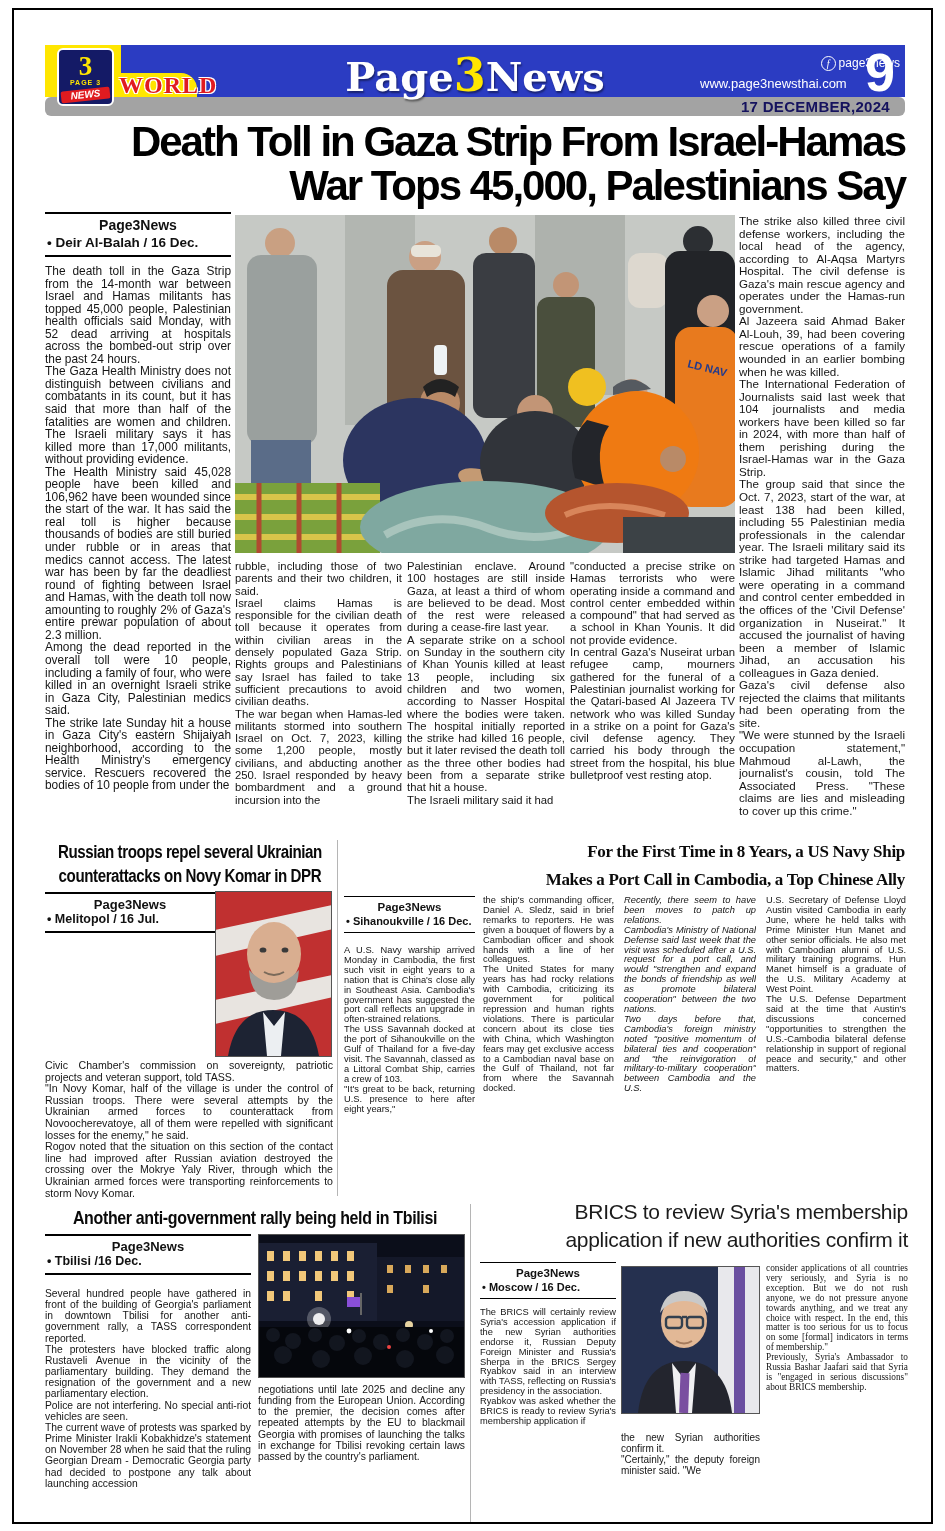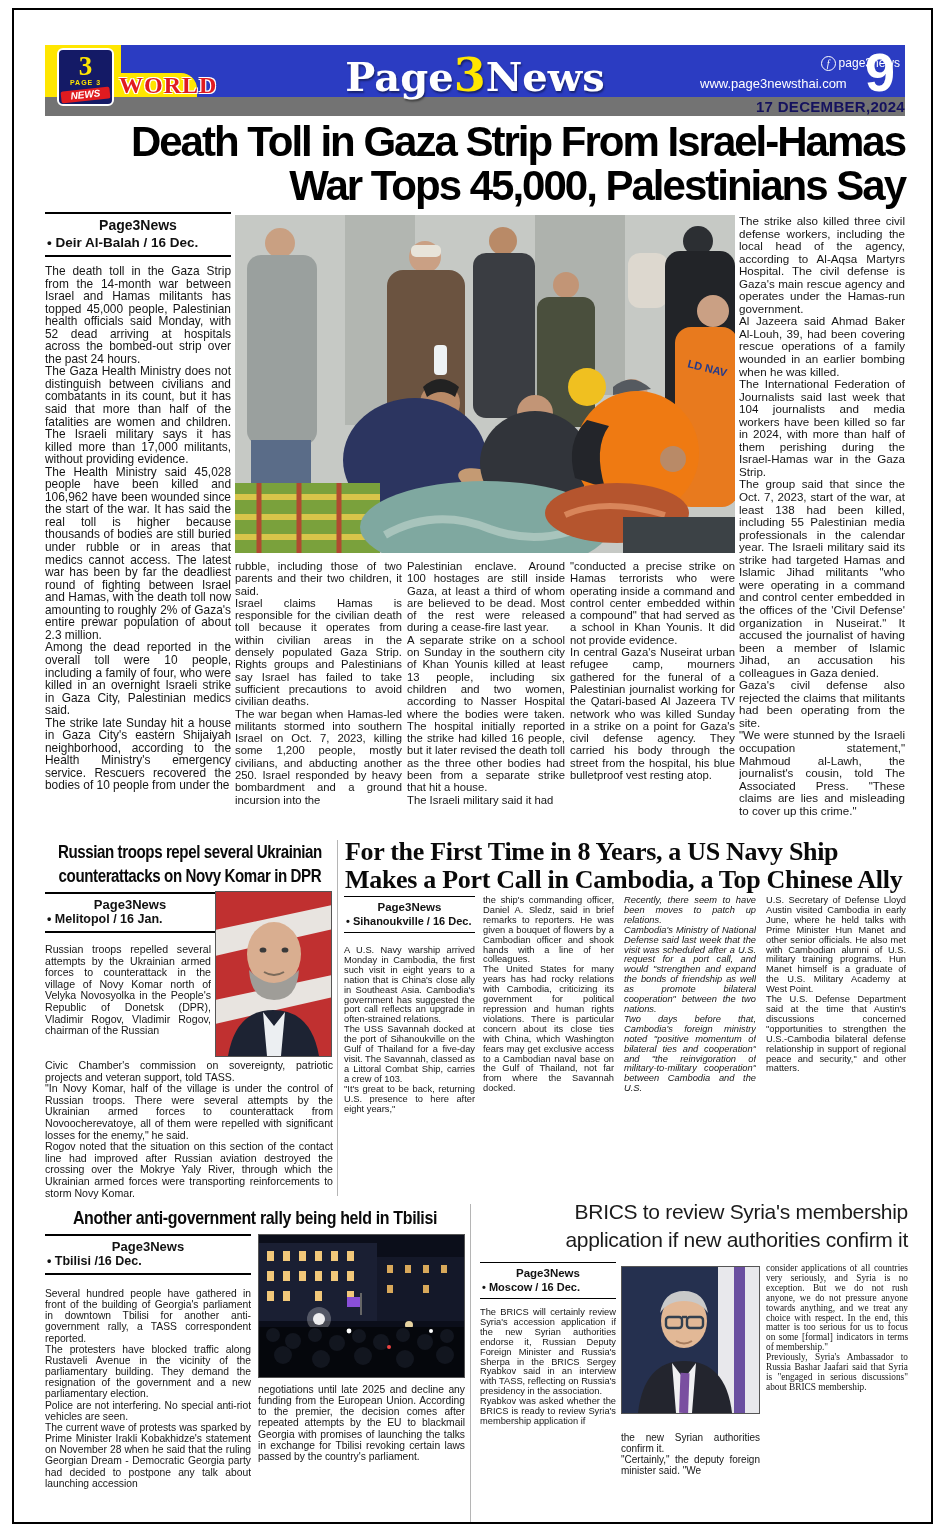--- a/index.html
+++ b/index.html
@@ -14,25 +14,25 @@
   .logo-page{color:#ffe600;font-size:7px;font-weight:bold;letter-spacing:1px;line-height:8px;}
   .logo-news{background:#e01b20;color:#fff;font-style:italic;font-weight:bold;font-size:10px;line-height:12px;transform:rotate(-6deg);margin:2px 2px 0 2px;border-radius:2px;}
   .world{font-family:"Liberation Serif",serif;font-weight:bold;font-size:24px;color:#e01b20;letter-spacing:1px;
          text-shadow:-1px -1px 0 #fff,1px -1px 0 #fff,-1px 1px 0 #fff,1px 1px 0 #fff;}
   .masthead{font-family:"DejaVu Serif",serif;font-weight:bold;font-size:40px;color:#fff;text-align:center;text-shadow:1px 2px 2px rgba(0,0,0,.45);}
   .masthead .y3{color:#ffe600;font-size:46px;}
   .fb-row{color:#fff;font-size:12px;text-align:right;}
   .fb-ic{display:inline-block;width:13px;height:13px;border:1.5px solid #fff;border-radius:50%;font-family:"Liberation Serif",serif;font-style:italic;font-size:10px;line-height:13px;text-align:center;vertical-align:middle;margin-right:3px;}
   .website{color:#fff;font-size:13px;font-weight:normal;text-align:left;}
   .page-num{color:#fff;font-weight:bold;font-size:54px;line-height:50px;text-align:center;}
-  .date-strip{background:#737373;color:#15125e;font-weight:bold;font-size:15px;text-align:right;line-height:19px;letter-spacing:.3px;box-sizing:border-box;padding-right:0;}
+  .date-strip{background:#a3a3a3;color:#15125e;font-weight:bold;font-size:15px;text-align:right;line-height:19px;letter-spacing:.3px;box-sizing:border-box;padding-right:15px;border-radius:6px;}
   
   .h-main{font-weight:bold;font-size:42px;line-height:44px;letter-spacing:-2px;text-align:right;color:#000000;white-space:pre-line;}
   .h2{font-weight:bold;font-size:18px;line-height:24px;letter-spacing:-.5px;text-align:center;color:#0a0a0a;transform:scaleX(.84);transform-origin:0 0;white-space:pre-line;}
-  .h3{font-family:"Liberation Serif",serif;font-weight:bold;font-size:26px;line-height:28px;text-align:left;color:#0a0a0a;white-space:pre-line;letter-spacing:-.3px;}
+  .h3{font-family:"Liberation Serif",serif;font-weight:bold;font-size:17px;line-height:28px;text-align:right;color:#0a0a0a;white-space:pre-line;letter-spacing:-.3px;}
   .h4{font-weight:bold;font-size:19px;line-height:24px;letter-spacing:-.4px;text-align:center;color:#0a0a0a;transform:scaleX(.84);transform-origin:0 0;}
   .h5{font-size:21px;line-height:28px;color:#1b1b1b;letter-spacing:-.3px;white-space:pre-line;}
   
   .byline{border-top:2px solid #000;border-bottom:2px solid #000;padding:3px 0 4px;box-sizing:border-box;background:#fff;}
   .by-src{text-align:center;font-weight:bold;}
   .by-date{font-weight:bold;padding-left:2px;}
   .by-lg .by-src{font-size:14px;line-height:17px;} .by-lg .by-date{font-size:13.5px;line-height:17px;}
   .by-md .by-src{font-size:13px;line-height:15px;} .by-md .by-date{font-size:12.5px;line-height:15px;}
   .by-sm{border-top-width:1.5px;border-bottom-width:1.5px;}
   .by-sm .by-src{font-size:11.5px;line-height:14px;} .by-sm .by-date{font-size:11px;line-height:14px;}
@@ -145,37 +145,36 @@
   <div class="abs col t11" style="left:407px;top:560px;width:158px;height:276px;">Palestinian enclave. Around 100 hostages are still inside Gaza, at least a third of whom are believed to be dead. Most of the rest were released during a cease-fire last year.
 A separate strike on a school on Sunday in the southern city of Khan Younis killed at least 13 people, including six children and two women, according to Nasser Hospital where the bodies were taken. The hospital initially reported the strike had killed 16 people, but it later revised the death toll as the three other bodies had been from a separate strike that hit a house.
 The Israeli military said it had</div>
   <div class="abs col t11" style="left:570px;top:560px;width:165px;height:276px;">"conducted a precise strike on Hamas terrorists who were operating inside a command and control center embedded within a compound" that had served as a school in Khan Younis. It did not provide evidence.
 In central Gaza's Nuseirat urban refugee camp, mourners gathered for the funeral of a Palestinian journalist working for the Qatari-based Al Jazeera TV network who was killed Sunday in a strike on a point for Gaza's civil defense agency. They carried his body through the street from the hospital, his blue bulletproof vest resting atop.</div>
 
   <div class="abs h2" style="left:45px;top:840px;width:345px;">Russian troops repel several Ukrainian
 counterattacks on Novy Komar in DPR</div>
   <div class="abs byline by-md" style="left:45px;top:892px;width:170px;">
     <div class="by-src">Page3News</div>
-    <div class="by-date">•  Melitopol   /  16  Jan.</div>
+    <div class="by-date">•  Melitopol   /  16  Jul.</div>
   </div>
   <div class="abs photo pframe" style="left:215px;top:891px;width:117px;height:166px;">
     <svg width="115" height="164" viewBox="0 0 115 164">
       <rect width="115" height="164" fill="#c03030"></rect>
       <path d="M-10 40 L130 10 L130 34 L-10 66 Z" fill="#e8e4e0"></path>
       <path d="M-10 110 L130 80 L130 102 L-10 134 Z" fill="#e8e4e0"></path>
       <path d="M12 164 q8 -46 45 -46 q38 0 46 46 z" fill="#1d2333"></path>
       <path d="M47 120 l11 14 l11 -14 l-4 44 l-14 0 z" fill="#eceff2"></path>
       <ellipse cx="58" cy="62" rx="27" ry="32" fill="#d9ae90"></ellipse>
       <path d="M33 78 q25 26 50 0 q-2 30 -25 30 q-23 0 -25 -30z" fill="#9f9d98"></path>
       <ellipse cx="47" cy="58" rx="3.4" ry="2.6" fill="#3a3a3a"></ellipse>
         <ellipse cx="69" cy="58" rx="3.4" ry="2.6" fill="#3a3a3a"></ellipse>
       <path d="M48 80 q10 6 20 0" stroke="#7a6a5a" stroke-width="2" fill="none"></path>
     </svg>
   </div>
-  <div class="abs col t10b" style="left:45px;top:944px;width:166px;height:114px;">Russian troops repelled several attempts by the Ukrainian armed forces to counterattack in the village of Novy Komar north of Velyka Novosyolka in the People's Republic of Donetsk (DPR), Vladimir Rogov, Vladimir Rogov, chairman of the Russian</div>
   <div class="abs col t10b" style="left:45px;top:1060px;width:288px;height:140px;">Civic Chamber's commission on sovereignty, patriotic projects and veteran support, told TASS.
 "In Novy Komar, half of the village is under the control of Russian troops. There were several attempts by the Ukrainian armed forces to counterattack from Novoocherevatoye, all of them were repelled with significant losses for the enemy," he said.
 Rogov noted that the situation on this section of the contact line had improved after Russian aviation destroyed the crossing over the Mokrye Yaly River, through which the Ukrainian armed forces were transporting reinforcements to storm Novy Komar.</div>
 
   <div class="abs vsep" style="left:337px;top:840px;height:356px;"></div>
 
   <div class="abs h3" style="left:345px;top:838px;width:560px;">For the First Time in 8 Years, a US Navy Ship
 Makes a Port Call in Cambodia, a Top Chinese Ally</div>
   <div class="abs byline by-sm" style="left:344px;top:896px;width:131px;">
     <div class="by-src">Page3News</div>

